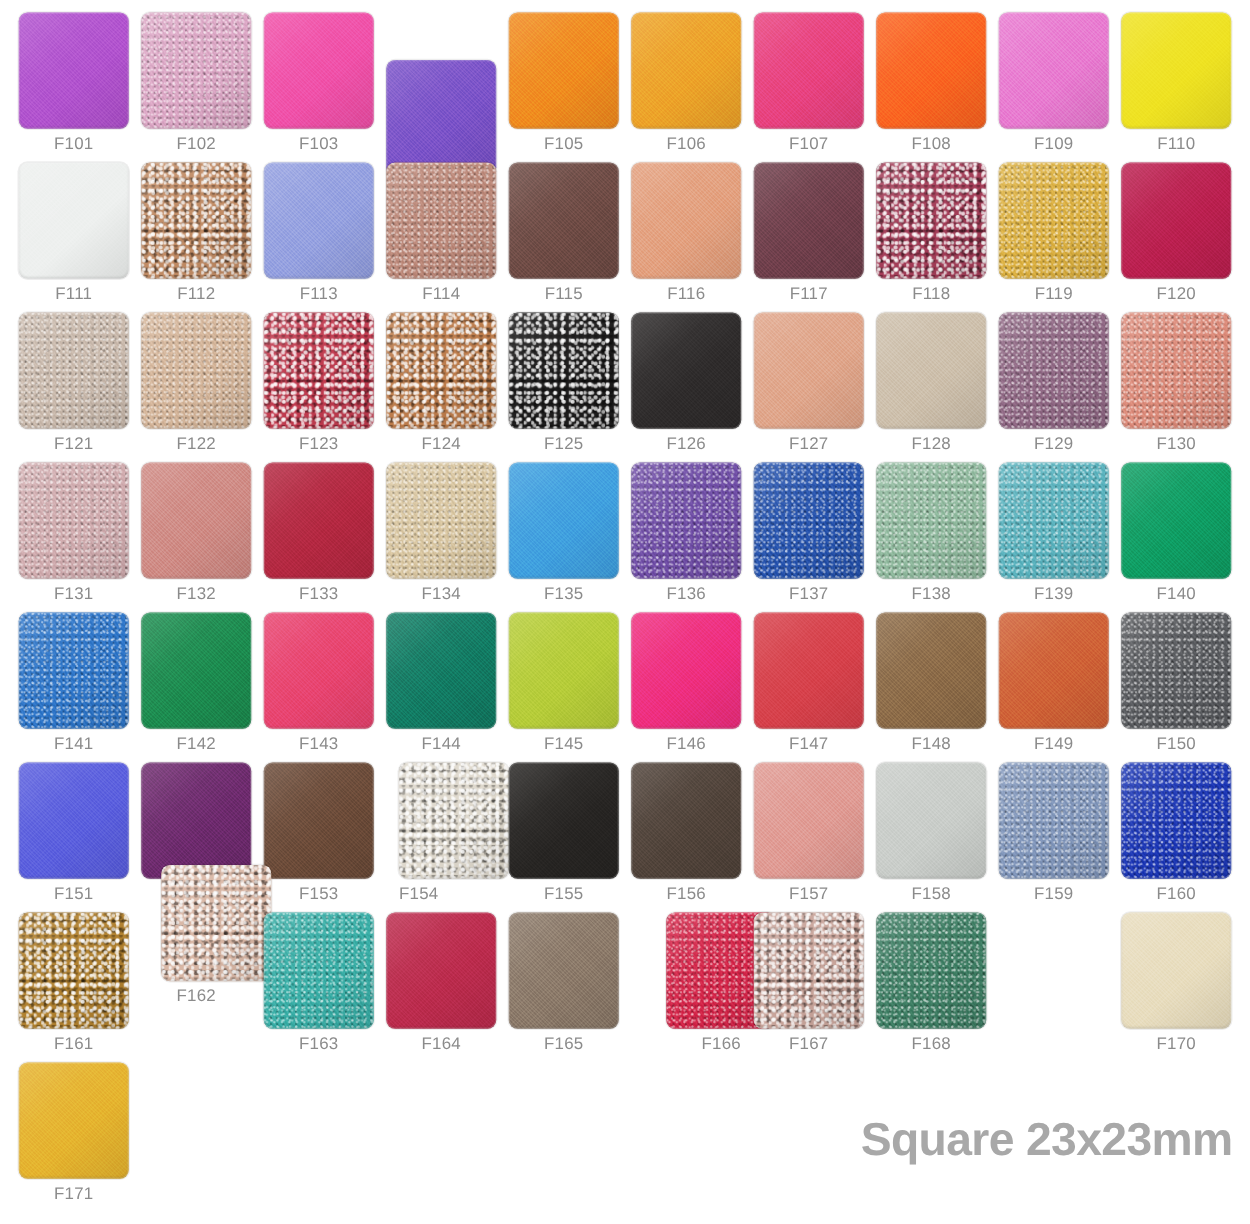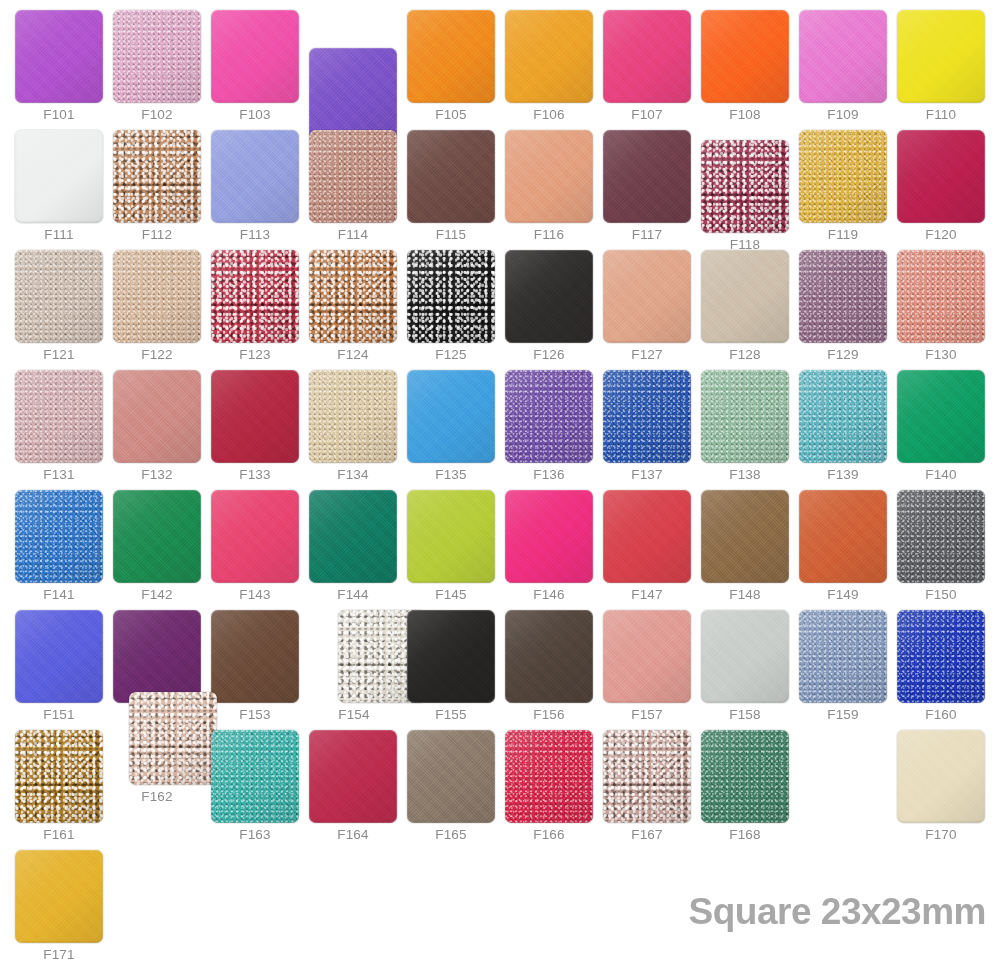--- a/index.html
+++ b/index.html
@@ -243,21 +243,21 @@
       <div class="code">F116</div>
     </div>
     <div class="swatch-cell" style="left: 603px; top: 130px;">
       <div class="chip f-matte" style="background: rgb(110, 62, 74);">
         <div class="tex"></div>
         <div class="sheen"></div>
         <div class="rim"></div>
       </div>
       <div class="code">F117</div>
     </div>
-    <div class="swatch-cell" style="left: 701px; top: 140px; border-radius: 30px;">
+    <div class="swatch-cell" style="left: 701px; top: 130px; border-radius: 30px;">
       <div class="chip f-glitter" style="background: rgb(163, 60, 87);">
         <div class="tex"></div>
         <div class="sheen"></div>
         <div class="rim"></div>
       </div>
       <div class="code">F118</div>
     </div>
     <div class="swatch-cell" style="left: 799px; top: 130px;">
       <div class="chip f-shimmer" style="background: rgb(224, 178, 60);">
         <div class="tex"></div>
@@ -531,21 +531,21 @@
       <div class="code">F152</div>
     </div>
     <div class="swatch-cell" style="left: 211px; top: 610px;">
       <div class="chip f-matte" style="background: rgb(106, 74, 56);">
         <div class="tex"></div>
         <div class="sheen"></div>
         <div class="rim"></div>
       </div>
       <div class="code">F153</div>
     </div>
-    <div class="swatch-cell" style="left: 310px; top: 610px; padding-left: 28px;">
+    <div class="swatch-cell" style="left: 291px; top: 610px; padding-left: 28px;">
       <div class="chip f-glitter" style="background: rgb(222, 216, 204);">
         <div class="tex"></div>
         <div class="sheen"></div>
         <div class="rim"></div>
       </div>
       <div class="code">F154</div>
     </div>
     <div class="swatch-cell" style="left: 407px; top: 610px;">
       <div class="chip f-matte" style="background: rgb(38, 36, 34);">
         <div class="tex"></div>
@@ -627,21 +627,21 @@
       <div class="code">F164</div>
     </div>
     <div class="swatch-cell" style="left: 407px; top: 730px;">
       <div class="chip f-matte" style="background: rgb(138, 120, 104);">
         <div class="tex"></div>
         <div class="sheen"></div>
         <div class="rim"></div>
       </div>
       <div class="code">F165</div>
     </div>
-    <div class="swatch-cell" style="left: 505px; top: 730px;">
+    <div class="swatch-cell" style="left: 533px; top: 730px;">
       <div class="chip f-shimmer" style="background: rgb(216, 31, 69);">
         <div class="tex"></div>
         <div class="sheen"></div>
         <div class="rim"></div>
       </div>
       <div class="code">F166</div>
     </div>
     <div class="swatch-cell" style="left: 603px; top: 730px;">
       <div class="chip f-glitter" style="background: rgb(200, 164, 154);">
         <div class="tex"></div>

